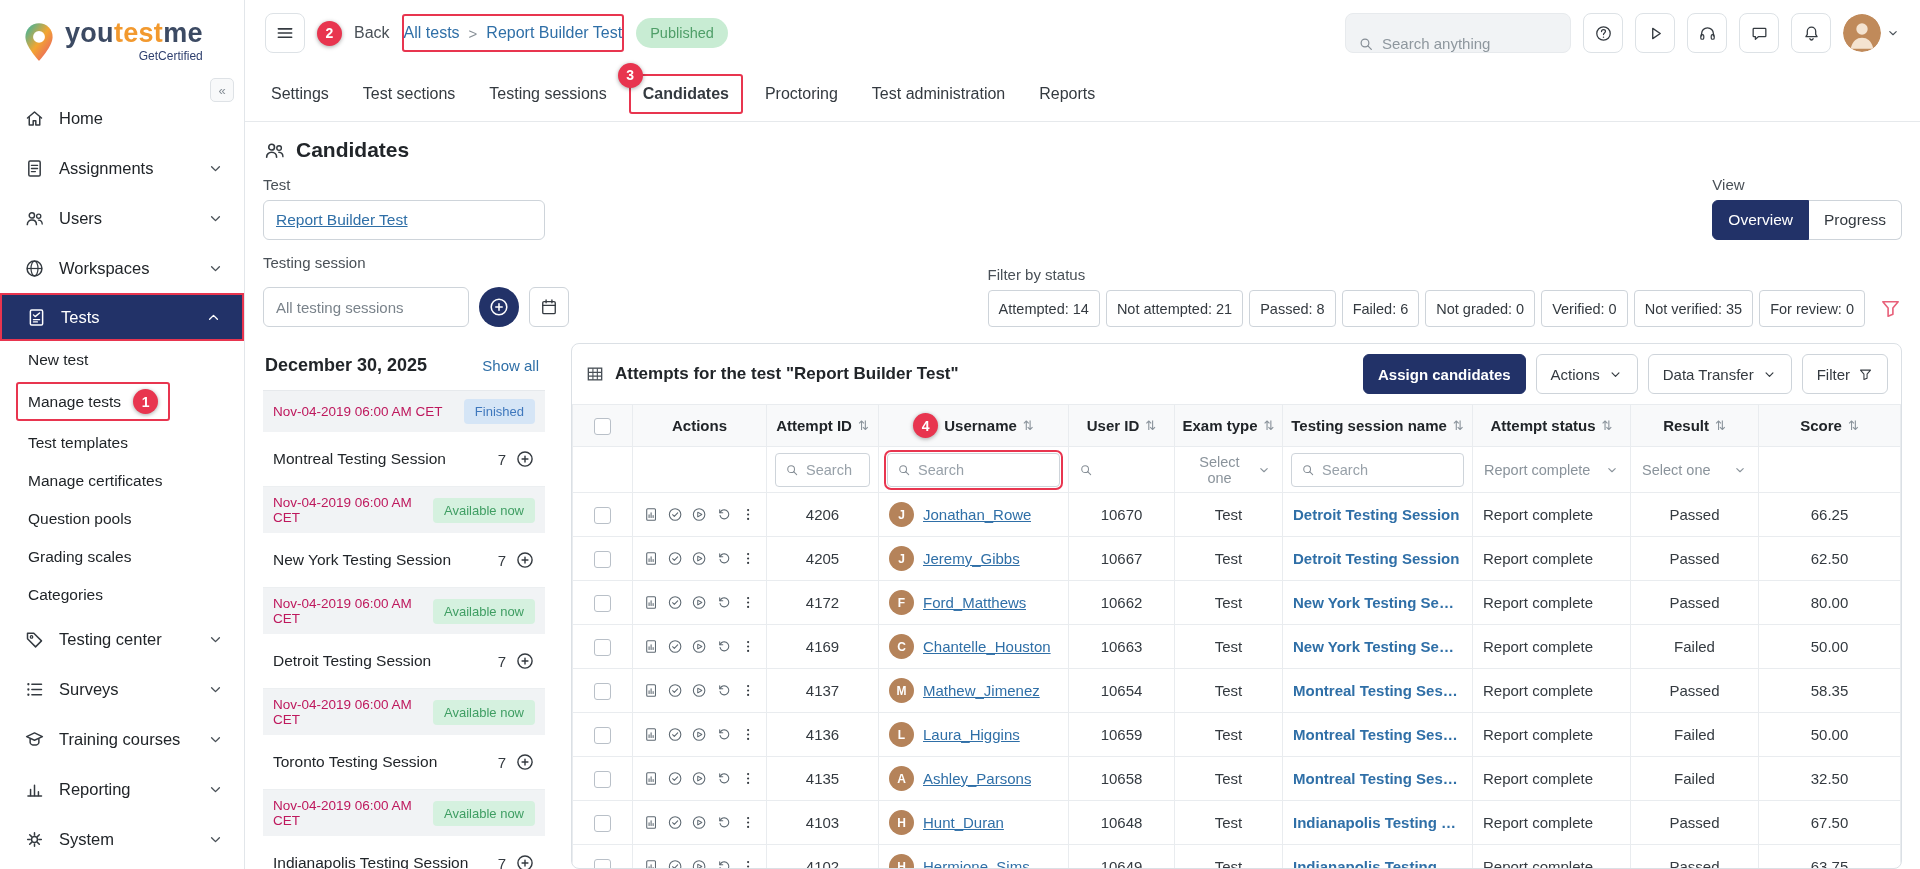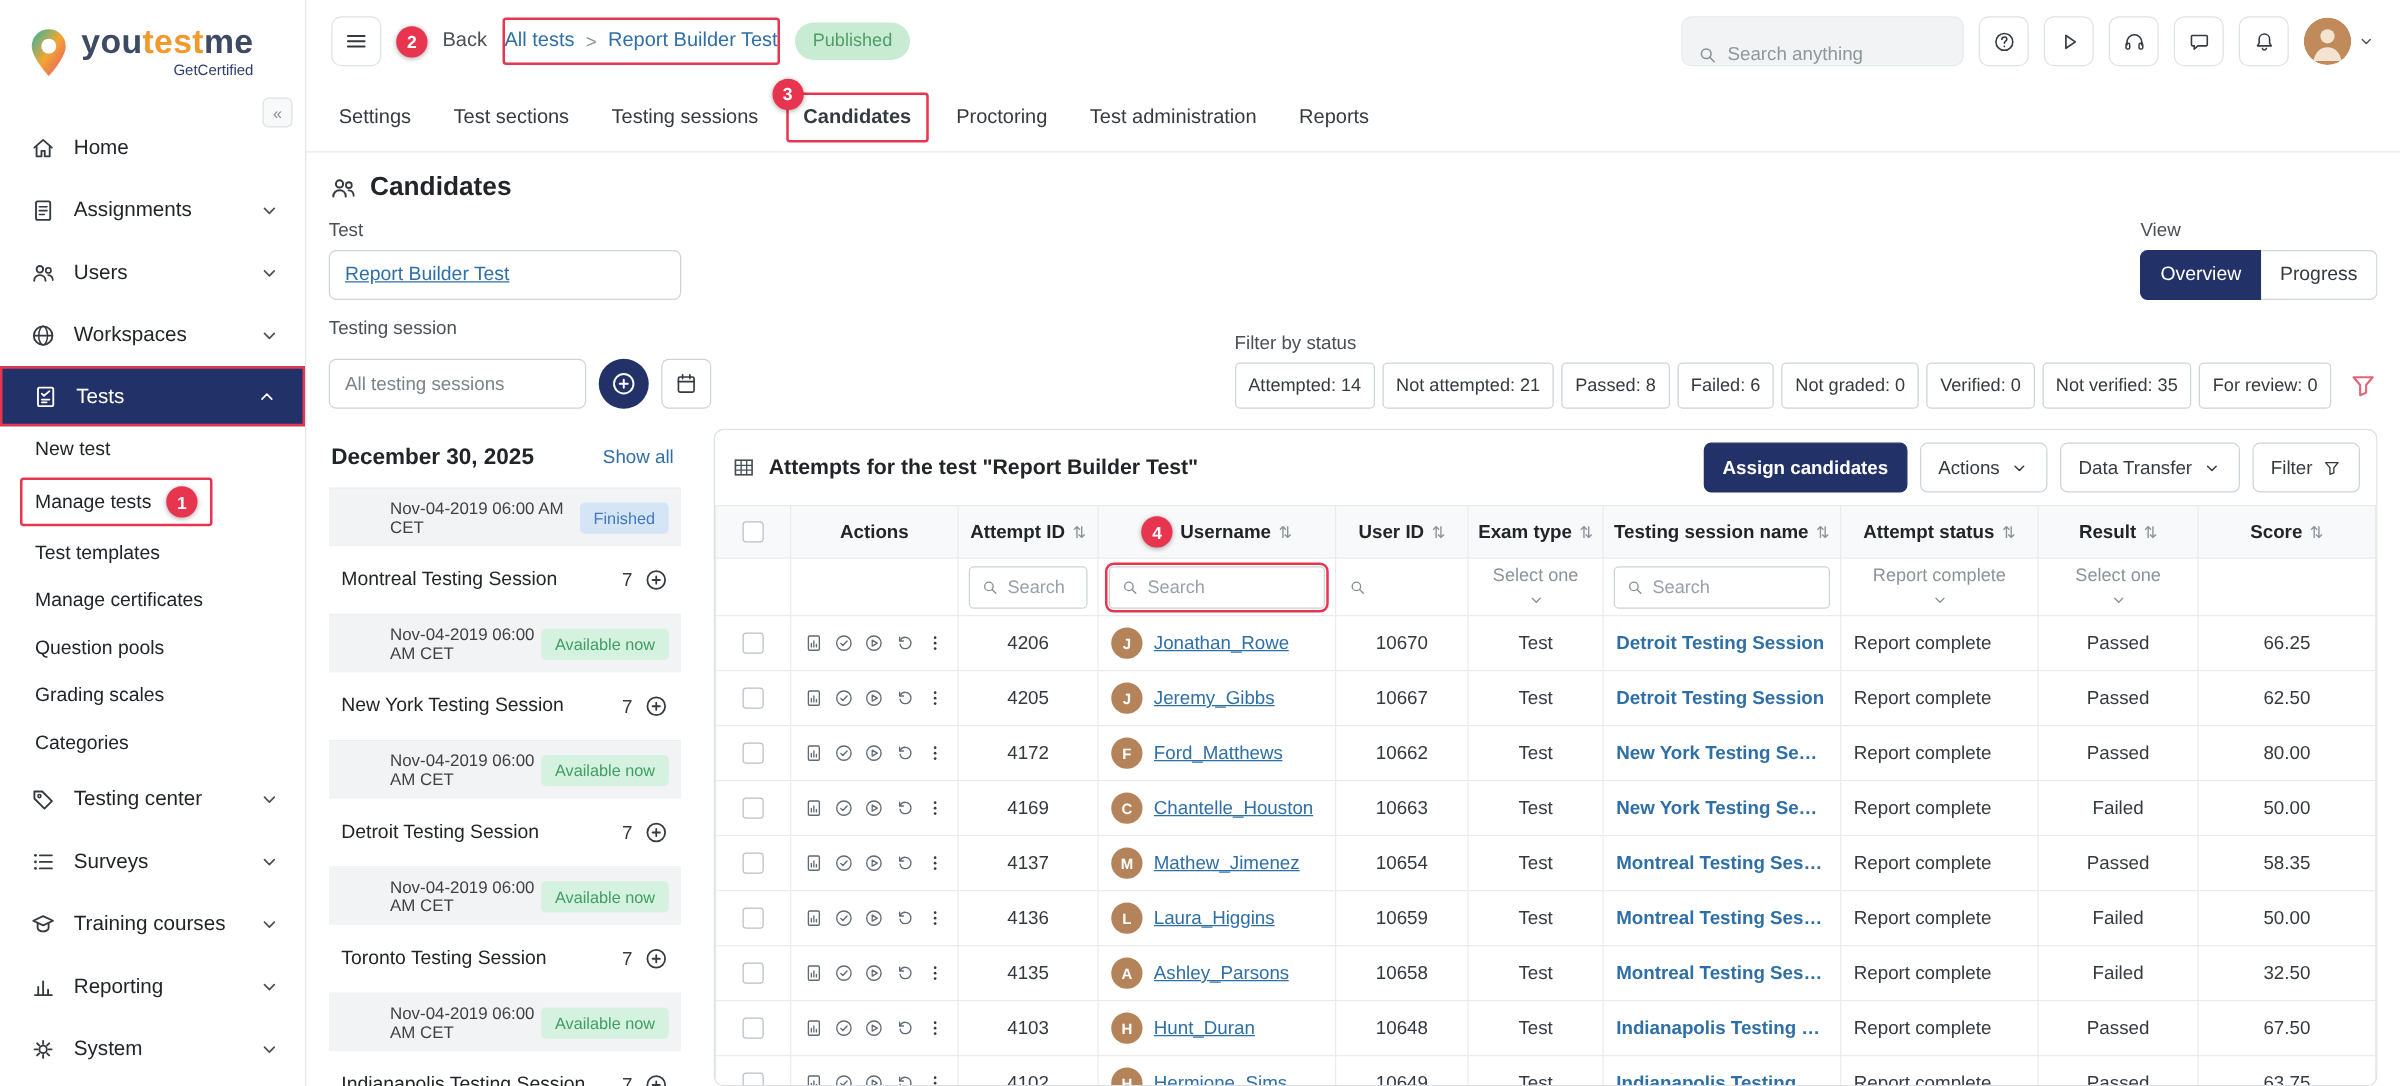--- a/index.html
+++ b/index.html
@@ -101,21 +101,21 @@
 
   .content-body { flex: 1; display: flex; gap: 26px; overflow: hidden; margin-top: 2px; }
 
   
   .session-panel { width: 282px; min-width: 282px; display: flex; flex-direction: column; overflow: hidden; }
   .sp-head { display: flex; justify-content: space-between; align-items: center; padding: 12px 6px 14px 2px;
     border-bottom: 1px solid #e6e9ec; }
   .sp-date { font-size: 18px; font-weight: bold; }
   .sp-showall { color: #2f6fa7; font-size: 15px; }
   .sess-meta { background: #f1f3f5; display: flex; justify-content: space-between; align-items: center; padding: 8px 10px; }
-  .sess-dt { font-size: 13.5px; color: #404040; margin-left: 39px; }
+  .sess-dt { font-size: 13.5px; color: #be185d; }
   .badge { font-size: 13px; padding: 5px 11px; border-radius: 4px; white-space: nowrap; }
   .badge-finished { background: #d5e5f6; color: #3f78bd; }
   .badge-available-now { background: #d5f1df; color: #3f9e63; }
   .sess-row { display: flex; align-items: center; gap: 9px; padding: 17px 10px; border-bottom: 1px solid #eceff1; }
   .sess-name { font-size: 15.5px; color: #212529; flex: 1; }
   .sess-count { font-size: 15px; color: #343a40; }
   .sess-plus { width: 20px; height: 20px; color: #343a40; }
 
   
   .attempts-panel { flex: 1; min-width: 0; border: 1px solid #dbe0e5; border-radius: 8px;
@@ -136,21 +136,21 @@
   .sort { color: #8a939b; font-size: 13px; font-weight: normal; }
   .flt-row th { height: 46px; padding: 5px 8px; font-weight: normal; }
   .flt-search { display: flex; align-items: center; gap: 7px; border: 1px solid #ced4da; border-radius: 4px;
     height: 34px; padding: 0 9px; background: #fff; }
   .flt-plain { border: none; padding: 0 2px; }
   .flt-search svg { width: 14px; height: 14px; color: #868e96; flex: none; }
   .flt-search input { border: none; outline: none; width: 100%; font-size: 14.5px; color: #ec4899; background: transparent; }
   .flt-search input::placeholder { color: #98a1a9; }
   .red-outline { outline: 2px solid #e8354f; outline-offset: 1px; }
   .flt-select { display: flex; align-items: center; justify-content: space-between; gap: 4px;
-    color: #8a939b; font-size: 14.5px; padding: 0 3px; flex-direction: column; }
+    color: #8a939b; font-size: 14.5px; padding: 0 3px; }
   .flt-select svg { width: 14px; height: 14px; color: #8a939b; flex: none; }
 
   .row td { height: 44px; font-size: 15px; color: #343a40; padding: 0 10px; }
   .td-center { text-align: center; }
   .actions-wrap { display: flex; align-items: center; justify-content: center; gap: 8px; }
   .actions-wrap svg { width: 19px; height: 19px; color: #5f6a73; }
   .actions-wrap svg:last-child { color: #343a40; }
   .user-wrap { display: flex; align-items: center; gap: 9px; }
   .avatar { width: 25px; height: 25px; border-radius: 50%; background: #b5835a; color: #fff; font-size: 12px;
     font-weight: bold; display: inline-flex; align-items: center; justify-content: center; flex: none; }

